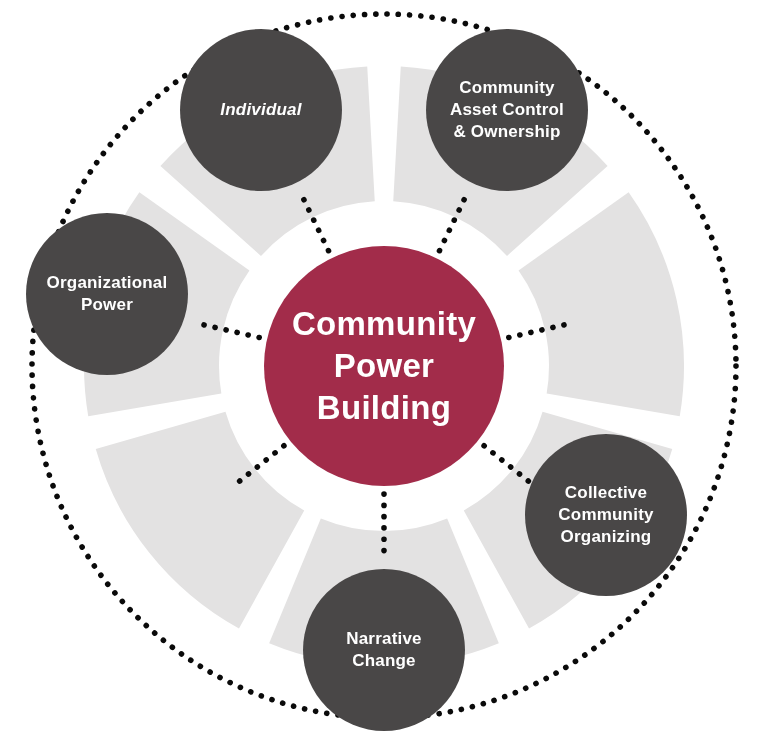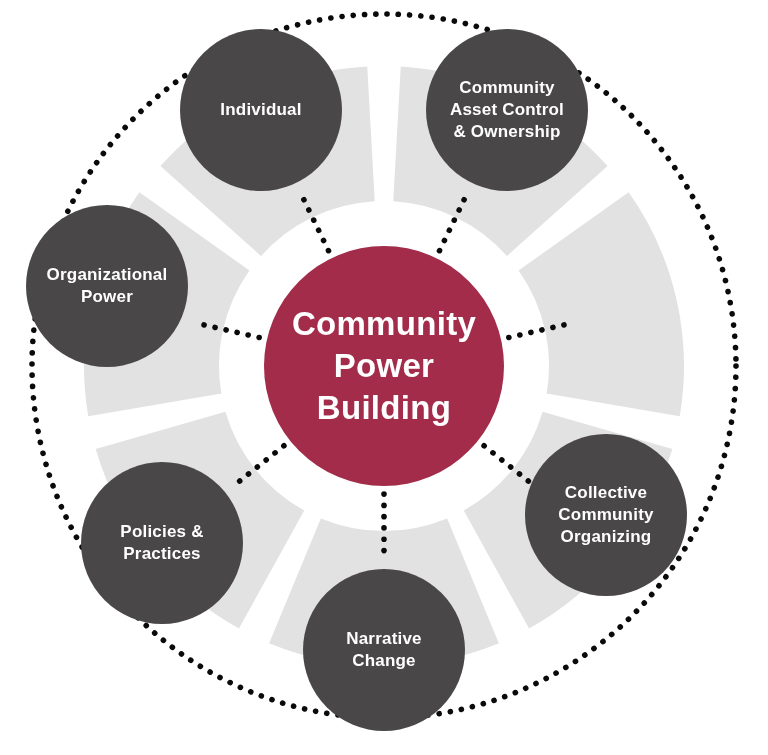--- a/index.html
+++ b/index.html
@@ -78,21 +78,21 @@
 
     <path class="dotted" d="M 328.5 250.7 L 302.4 196.6"></path>
     <path class="dotted" d="M 439.5 250.7 L 465.6 196.6"></path>
     <path class="dotted" d="M 508.8 337.5 L 567.3 324.2"></path>
     <path class="dotted" d="M 484.1 445.8 L 531.0 483.2"></path>
     <path class="dotted" d="M 384 494 L 384 554"></path>
     <path class="dotted" d="M 283.9 445.8 L 237.0 483.2"></path>
     <path class="dotted" d="M 259.2 337.5 L 200.7 324.2"></path>
   </svg>
 
-  <div class="node" style="left:180px;top:29px;">
+  <div class="node" style="left:180px;top:29px;font-style:italic;">
     <span class="node-label">Individual</span>
   </div>
 
   <div class="node" style="left:426px;top:29px;">
     <span class="node-label">Community
 Asset Control
 &amp; Ownership</span>
   </div>
 
 
@@ -100,26 +100,22 @@
     <span class="node-label">Collective
 Community
 Organizing</span>
   </div>
 
   <div class="node" style="left:303px;top:569px;">
     <span class="node-label">Narrative
 Change</span>
   </div>
 
-  <div class="node" style="left:81px;top:462px;">
-    <span class="node-label">Policies &amp;
-Practices</span>
-  </div>
 
-  <div class="node" style="left:26px;top:205px;">
+  <div class="node" style="left:26px;top:213px;">
     <span class="node-label">Organizational
 Power</span>
   </div>
 
   <div class="center-node">
     <span class="center-label">Community
 Power
 Building</span>
   </div>
 

